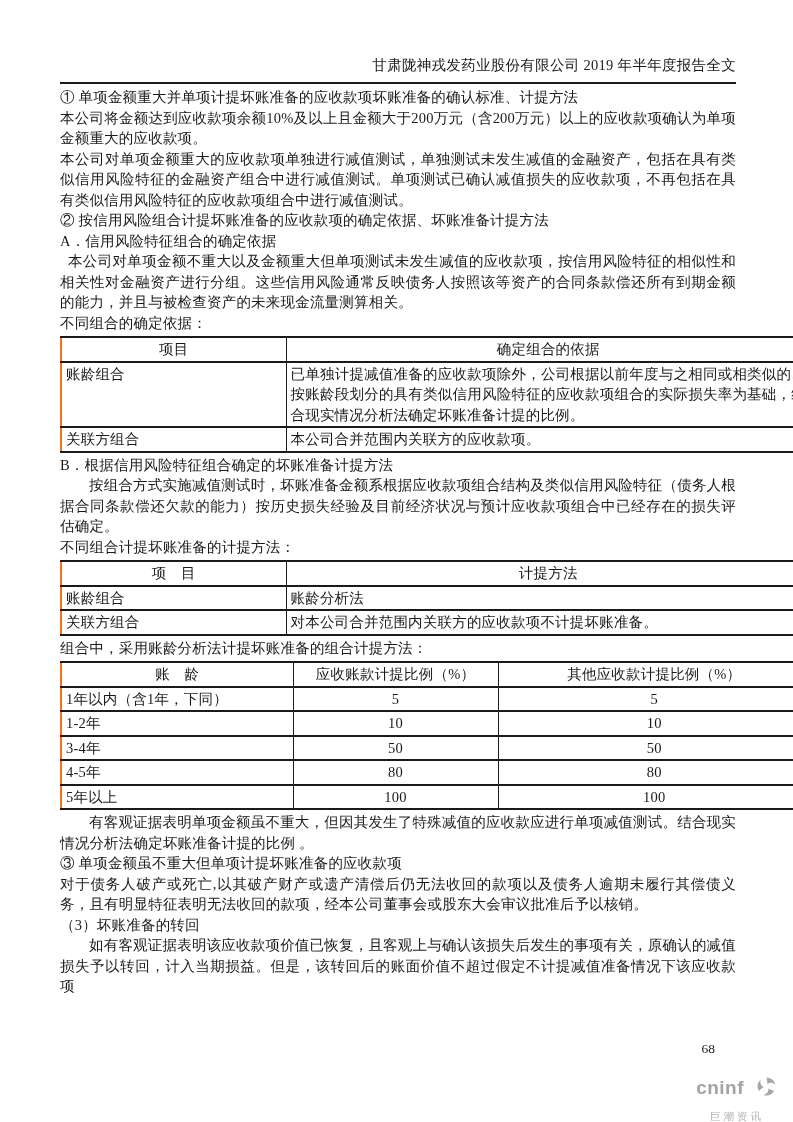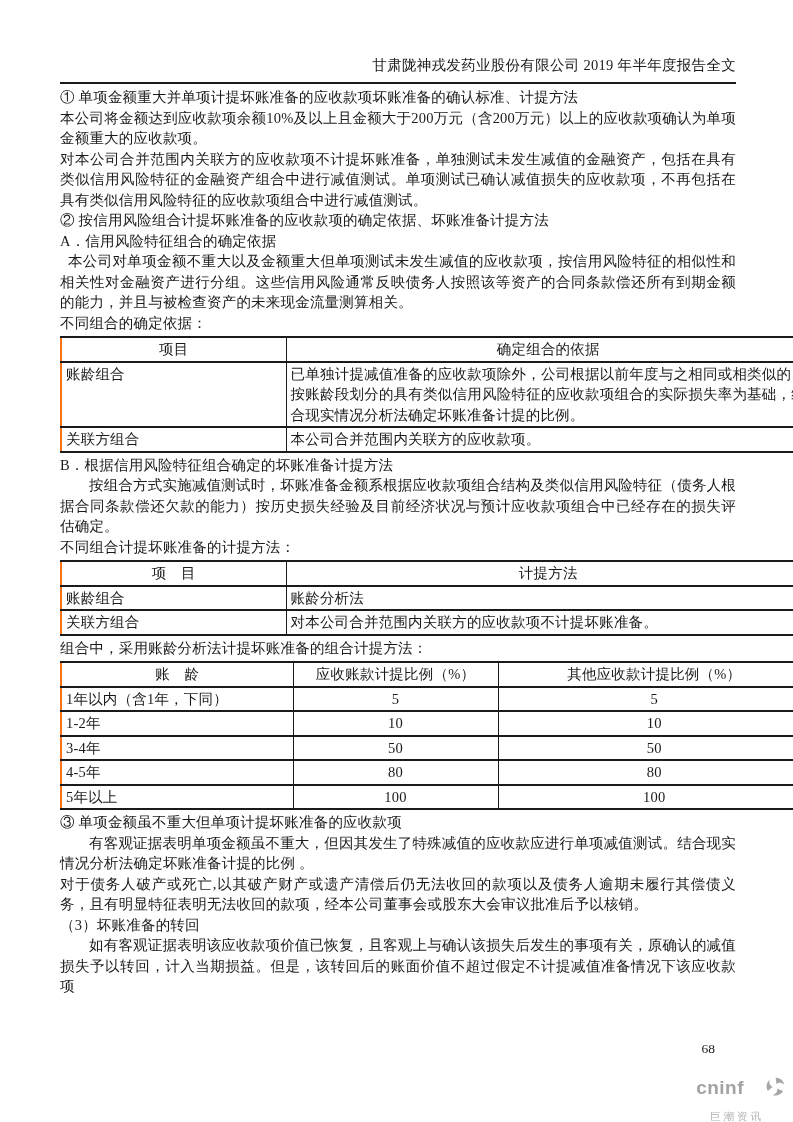--- a/index.html
+++ b/index.html
@@ -65,41 +65,41 @@
   }
   .cninfo-logo {
     position:absolute;
     top:1076px; right:7px;
     text-align:right;
     color:#a6a6a6;
     font-family:"Liberation Sans","DejaVu Sans",sans-serif;
     line-height:1.1;
   }
   .logo-row {
-    display:flex; align-items:center; justify-content:space-between; gap:12px;
+    display:flex; align-items:center; justify-content:flex-start; gap:12px;
   }
   .logo-text {
     font-size:19px; font-weight:bold; letter-spacing:0.5px; color:#a3a3a3;
   }
   .logo-cn { font-size:10.5px; letter-spacing:3px; color:#b0b0b0; margin-top:10px; padding-right:22px; }
   .logo-url { font-size:10.5px; color:#a8a8a8; margin-top:1px; }
 </style>
 </head>
 <body>
 
 <div class="page">
   <div class="content">
 
     <div class="doc-header">甘肃陇神戎发药业股份有限公司 2019 年半年度报告全文</div>
 
     <div class="body-flow">
 
       <p class="line">① 单项金额重大并单项计提坏账准备的应收款项坏账准备的确认标准、计提方法</p>
       <p class="line">本公司将金额达到应收款项余额10%及以上且金额大于200万元（含200万元）以上的应收款项确认为单项金额重大的应收款项。</p>
-      <p class="line">对本公司合并范围内关联方的应收款项不计提坏账准备，单独测试未发生减值的金融资产，包括在具有类似信用风险特征的金融资产组合中进行减值测试。单项测试已确认减值损失的应收款项，不再包括在具有类似信用风险特征的应收款项组合中进行减值测试。</p>
+      <p class="line">本公司对单项金额重大的应收款项单独进行减值测试，单独测试未发生减值的金融资产，包括在具有类似信用风险特征的金融资产组合中进行减值测试。单项测试已确认减值损失的应收款项，不再包括在具有类似信用风险特征的应收款项组合中进行减值测试。</p>
 
       <p class="line">② 按信用风险组合计提坏账准备的应收款项的确定依据、坏账准备计提方法</p>
       <p class="line">A．信用风险特征组合的确定依据</p>
       <p class="line indent-h">本公司对单项金额不重大以及金额重大但单项测试未发生减值的应收款项，按信用风险特征的相似性和相关性对金融资产进行分组。这些信用风险通常反映债务人按照该等资产的合同条款偿还所有到期金额的能力，并且与被检查资产的未来现金流量测算相关。</p>
       <p class="line">不同组合的确定依据：</p>
 
       <table class="doc-table">
         <colgroup>
             <col class="col-item">
             <col>
@@ -180,22 +180,22 @@
           <td class="cell-center">80</td>
         </tr>
         <tr>
           <td class="cell-left">5年以上</td>
           <td class="cell-center">100</td>
           <td class="cell-center">100</td>
         </tr>
       </tbody>
         </table>
 
+      <p class="line indent-2">有客观证据表明单项金额虽不重大，但因其发生了特殊减值的应收款应进行单项减值测试。结合现实情况分析法确定坏账准备计提的比例 。</p>
       <p class="line">③ 单项金额虽不重大但单项计提坏账准备的应收款项</p>
-      <p class="line indent-2">有客观证据表明单项金额虽不重大，但因其发生了特殊减值的应收款应进行单项减值测试。结合现实情况分析法确定坏账准备计提的比例 。</p>
       <p class="line">对于债务人破产或死亡,以其破产财产或遗产清偿后仍无法收回的款项以及债务人逾期未履行其偿债义务，且有明显特征表明无法收回的款项，经本公司董事会或股东大会审议批准后予以核销。</p>
       <p class="line">（3）坏账准备的转回</p>
       <p class="line indent-2">如有客观证据表明该应收款项价值已恢复，且客观上与确认该损失后发生的事项有关，原确认的减值损失予以转回，计入当期损益。但是，该转回后的账面价值不超过假定不计提减值准备情况下该应收款项</p>
 
     </div>
   </div>
 
   <div class="page-number">68</div>
 
   <div class="cninfo-logo">

